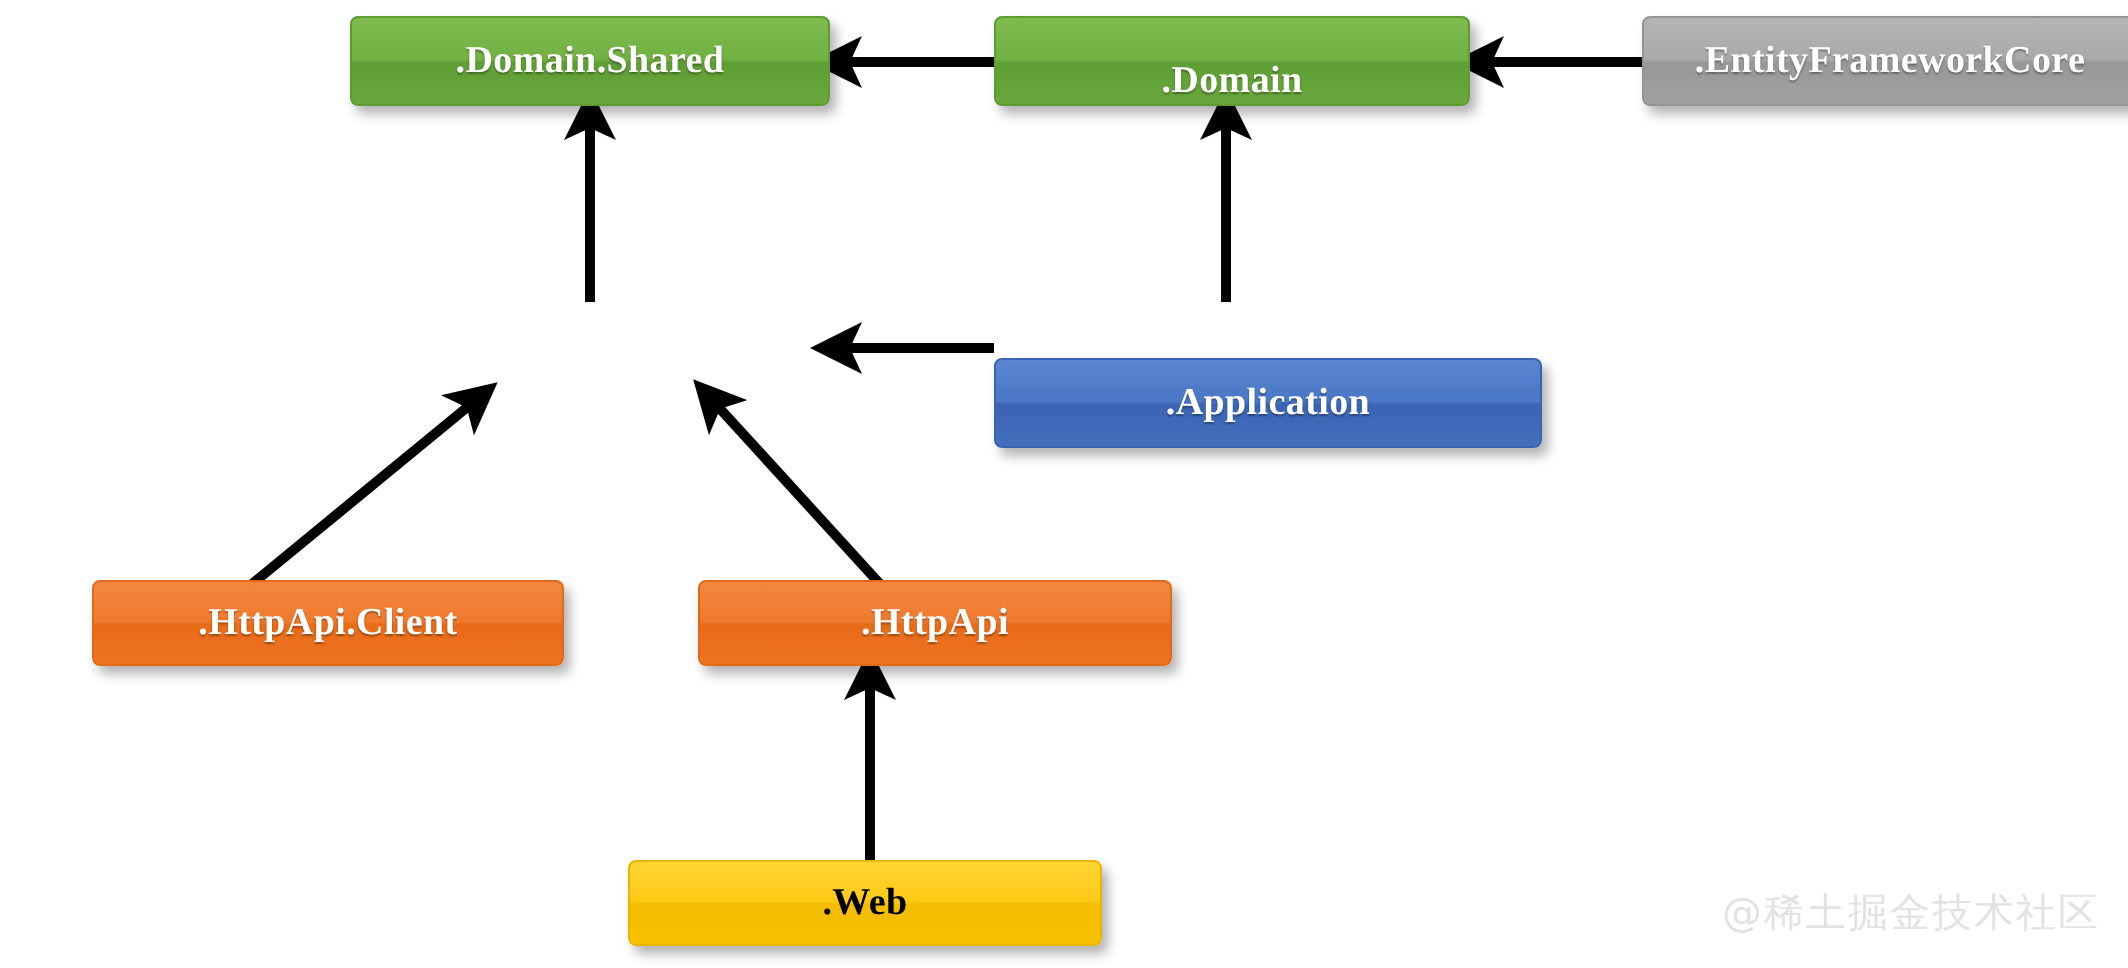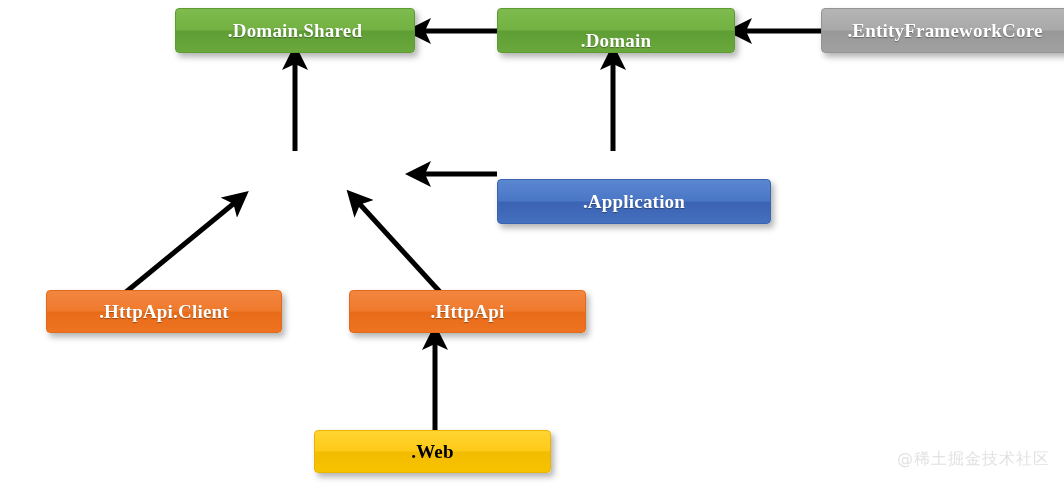--- a/index.html
+++ b/index.html
@@ -66,21 +66,21 @@
     left: 0;
     top: 0;
     width: 1064px;
     height: 484px;
     z-index: 2;
   }
   .watermark {
     position: absolute;
     right: 14px;
     bottom: 14px;
-    font-size: 16px;
+    font-size: 20px;
     color: #e2e2e2;
     font-family: "DejaVu Sans", sans-serif;
     letter-spacing: 1px;
     user-select: none;
     z-index: 4;
   }
 </style>
 </head>
 <body>
 

